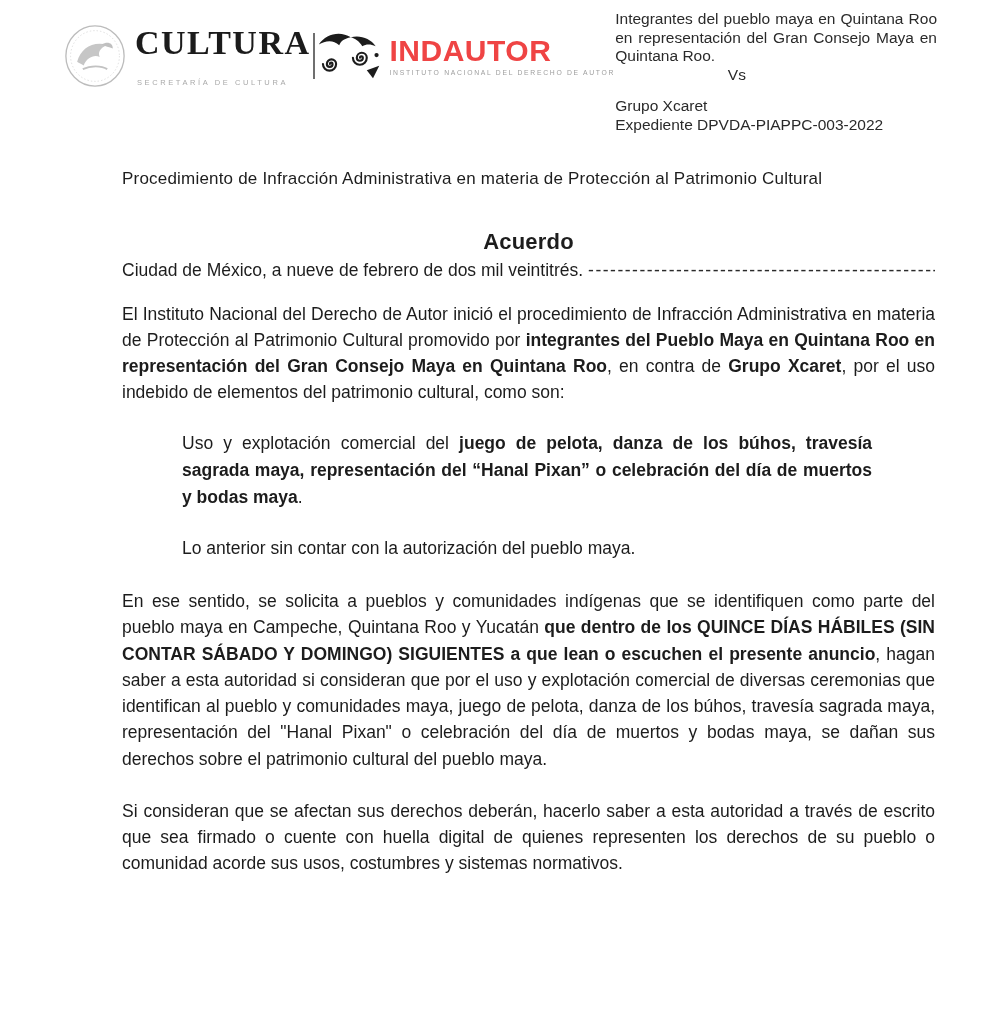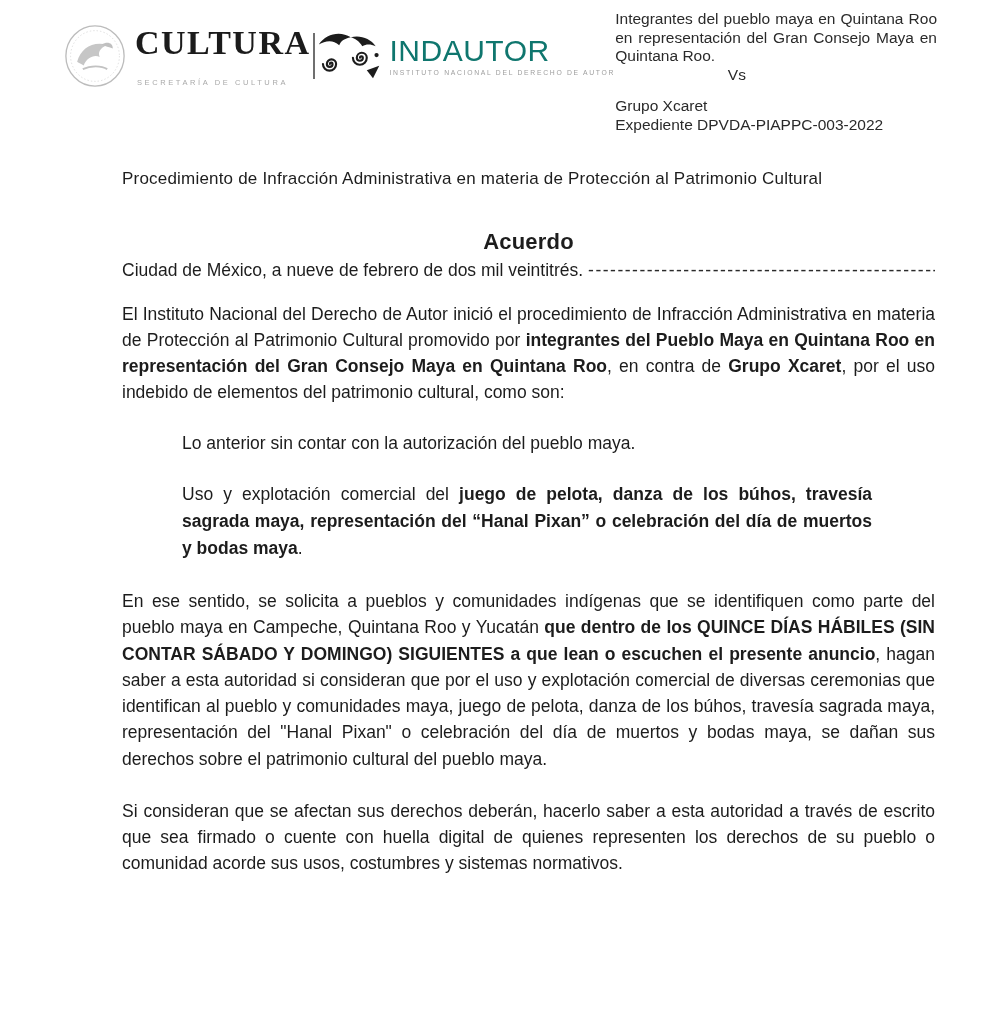--- a/index.html
+++ b/index.html
@@ -18,21 +18,21 @@
   .seal-svg { width:62px; height:64px; flex:0 0 auto; }
   .glyph-svg { width:64px; height:50px; flex:0 0 auto; }
   .cultura-wordmark {
     font-family:"Liberation Serif", serif; font-weight:700;
     font-size:34px; letter-spacing:1.5px; color:#1b1b1b; line-height:1;
   }
   .cultura-subtitle {
     font-size:7.5px; color:#a9a9a9; letter-spacing:2.6px; margin-top:18px; margin-left:2px; white-space:nowrap;
   }
   .logo-divider { width:2px; height:46px; background:#6f6f6f; margin:0 2px; }
-  .indautor-wordmark { font-weight:400; font-size:30px; letter-spacing:0.5px; color:#0f766e; line-height:1; }
+  .indautor-wordmark { font-weight:700; font-size:30px; letter-spacing:0.5px; color:#ef4444; line-height:1; }
   .indautor-subtitle { font-size:6.8px; color:#9d9d9d; letter-spacing:1.7px; margin-top:3px; text-align:center; white-space:nowrap; }
 
   .case-block { width:393px; font-size:15.5px; line-height:1.2; color:#2a2a2a; }
   .case-parties { text-align:justify; }
   .case-vs { margin-left:35%; }
   .case-respondent { margin-top:13px; }
 
   
   .doc-main { padding:0 65px 0 122px;margin-top:34px; }
   .procedure { margin-top:20px; font-size:17px; letter-spacing:0.2px; white-space:nowrap; }
@@ -101,21 +101,21 @@
     <h1 class="doc-title">Acuerdo</h1>
 
     <p class="dateline">
       <span class="date-text">Ciudad de México, a nueve de febrero de dos mil veintitrés.</span>
       <span class="dash-fill">--------------------------------------------------------------------------------</span>
     </p>
 
 
     <p class="para tight"><span>El Instituto Nacional del Derecho de Autor inició el procedimiento de Infracción Administrativa en materia de Protección al Patrimonio Cultural promovido por </span><span style="font-weight: 700;">integrantes del Pueblo Maya en Quintana Roo en representación del Gran Consejo Maya en Quintana Roo</span><span>, en contra de </span><span style="font-weight: 700;">Grupo Xcaret</span><span>, por el uso indebido de elementos del patrimonio cultural, como son:</span></p>
 
+    <p class="para indented"><span>Uso y explotación comercial del </span><span style="font-weight: 700;">juego de pelota, danza de los búhos, travesía sagrada maya, representación del “Hanal Pixan” o celebración del día de muertos y bodas maya</span><span>.</span></p>
+
     <p class="para indented single"><span>Lo anterior sin contar con la autorización del pueblo maya.</span></p>
-
-    <p class="para indented"><span>Uso y explotación comercial del </span><span style="font-weight: 700;">juego de pelota, danza de los búhos, travesía sagrada maya, representación del “Hanal Pixan” o celebración del día de muertos y bodas maya</span><span>.</span></p>
 
     <p class="para"><span>En ese sentido, se solicita a pueblos y comunidades indígenas que se identifiquen como parte del pueblo maya en Campeche, Quintana Roo y Yucatán </span><span style="font-weight: 700;">que dentro de los QUINCE DÍAS HÁBILES (SIN CONTAR SÁBADO Y DOMINGO) SIGUIENTES a que lean o escuchen el presente anuncio</span><span>, hagan saber a esta autoridad si consideran que por el uso y explotación comercial de diversas ceremonias que identifican al pueblo y comunidades maya, juego de pelota, danza de los búhos, travesía sagrada maya, representación del "Hanal Pixan" o celebración del día de muertos y bodas maya, se dañan sus derechos sobre el patrimonio cultural del pueblo maya.</span></p>
 
     <p class="para"><span>Si consideran que se afectan sus derechos deberán, hacerlo saber a esta autoridad a través de escrito que sea firmado o cuente con huella digital de quienes representen los derechos de su pueblo o comunidad acorde sus usos, costumbres y sistemas normativos.</span></p>
   </main>
 </div>
 
 </body></html>

